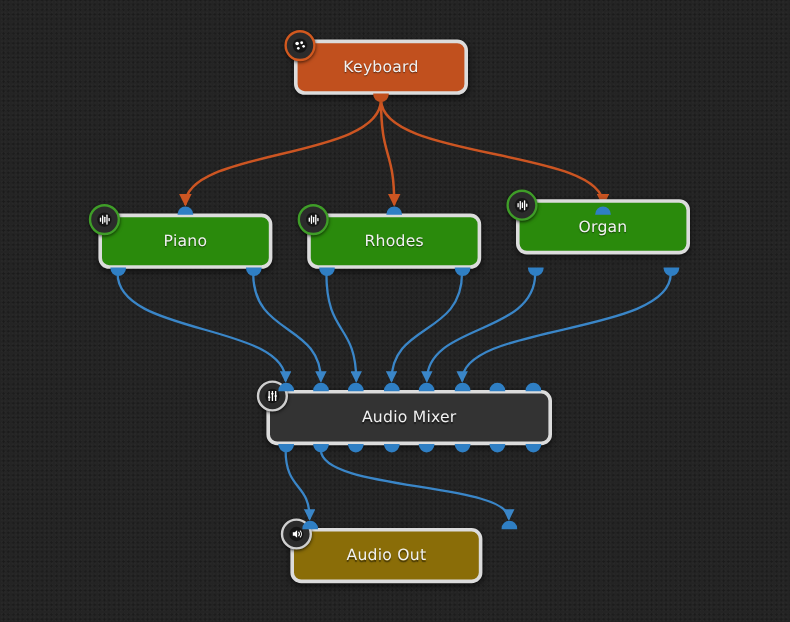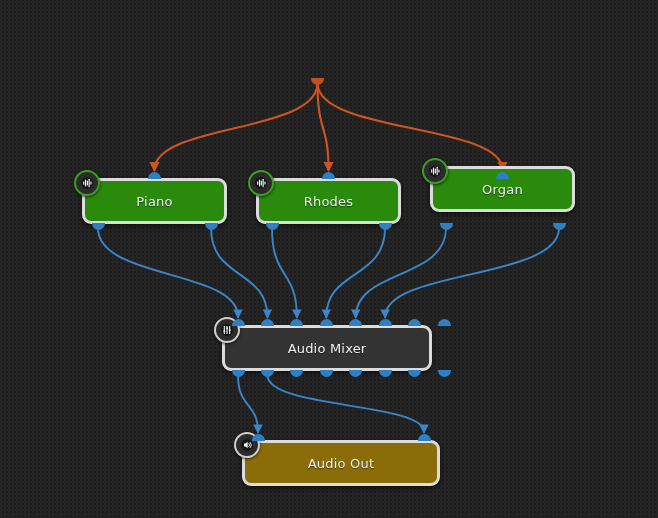--- a/index.html
+++ b/index.html
@@ -80,20 +80,32 @@
       <path d="M 98 228 C 98 279.55, 238 269.45, 238 317" stroke="#3a86c8" stroke-width="1.9" fill="none" stroke-linecap="round" marker-end="url(#arrow-audio)"></path>
       <path d="M 211 228 C 211 279.55, 267.42857142857144 269.45, 267.42857142857144 317" stroke="#3a86c8" stroke-width="1.9" fill="none" stroke-linecap="round" marker-end="url(#arrow-audio)"></path>
       <path d="M 272 228 C 272 279.55, 296.85714285714283 269.45, 296.85714285714283 317" stroke="#3a86c8" stroke-width="1.9" fill="none" stroke-linecap="round" marker-end="url(#arrow-audio)"></path>
       <path d="M 385 228 C 385 279.55, 326.2857142857143 269.45, 326.2857142857143 317" stroke="#3a86c8" stroke-width="1.9" fill="none" stroke-linecap="round" marker-end="url(#arrow-audio)"></path>
       <path d="M 446 228 C 446 279.55, 355.7142857142857 269.45, 355.7142857142857 317" stroke="#3a86c8" stroke-width="1.9" fill="none" stroke-linecap="round" marker-end="url(#arrow-audio)"></path>
       <path d="M 559 228 C 559 279.55, 385.1428571428571 269.45, 385.1428571428571 317" stroke="#3a86c8" stroke-width="1.9" fill="none" stroke-linecap="round" marker-end="url(#arrow-audio)"></path>
       <path d="M 238 375 C 238 408.95, 258 402.05, 258 432" stroke="#3a86c8" stroke-width="1.9" fill="none" stroke-linecap="round" marker-end="url(#arrow-audio)"></path>
       <path d="M 267.42857142857144 375 C 267.42857142857144 408.95, 424 402.05, 424 432" stroke="#3a86c8" stroke-width="1.9" fill="none" stroke-linecap="round" marker-end="url(#arrow-audio)"></path>
     </svg>
 
+  <div class="node" id="node-keyboard" style="left: 245px; top: 33px; width: 145px; height: 46px; background: rgb(193, 80, 30); border-color: rgb(220, 220, 220);">
+    <span class="badge orange-ring">
+      <svg width="14" height="14" viewBox="0 0 14 14">
+        <circle cx="7" cy="7" r="6" fill="#151515"></circle>
+        <circle cx="4.6" cy="5.2" r="1.5" fill="#fff"></circle>
+        <circle cx="8.4" cy="4.6" r="1.2" fill="#fff"></circle>
+        <circle cx="10" cy="7.6" r="1.1" fill="#fff"></circle>
+        <circle cx="5.6" cy="9.3" r="1.1" fill="#fff"></circle>
+      </svg>
+    </span>
+    <span class="node-label">Keyboard</span>
+  </div>
 
   <div class="node" id="node-rhodes" style="left: 256px; top: 178px; width: 145px; height: 46px; background: rgb(42, 138, 12); border-color: rgb(220, 220, 220);">
     <span class="badge green-ring">
       <svg width="14" height="14" viewBox="0 0 14 14">
         <circle cx="7" cy="7" r="6" fill="#161616"></circle>
         <g fill="#ffffff">
           <rect x="3.2" y="5.2" width="1.1" height="3.6" rx="0.5"></rect>
           <rect x="5.0" y="3.4" width="1.1" height="7.2" rx="0.5"></rect>
           <rect x="6.8" y="4.6" width="1.1" height="4.8" rx="0.5"></rect>
           <rect x="8.6" y="2.8" width="1.1" height="8.4" rx="0.5"></rect>
@@ -129,40 +141,40 @@
           <rect x="5.0" y="3.4" width="1.1" height="7.2" rx="0.5"></rect>
           <rect x="6.8" y="4.6" width="1.1" height="4.8" rx="0.5"></rect>
           <rect x="8.6" y="2.8" width="1.1" height="8.4" rx="0.5"></rect>
           <rect x="10.4" y="5.6" width="1.1" height="2.8" rx="0.5"></rect>
         </g>
       </svg>
     </span>
     <span class="node-label">Organ</span>
   </div>
 
-  <div class="node" id="node-mixer" style="left: 222px; top: 325px; width: 210px; height: 46px; background: rgb(51, 51, 51); border-color: rgb(220, 220, 220);">
+  <div class="node" id="node-mixer" style="left: 222px; top: 325px; width: 238px; height: 46px; background: rgb(51, 51, 51); border-color: rgb(220, 220, 220);">
     <span class="badge gray-ring">
       <svg width="14" height="14" viewBox="0 0 14 14">
         <circle cx="7" cy="7" r="6" fill="#151515"></circle>
         <g stroke="#ffffff" stroke-width="1.1">
           <line x1="4.3" y1="2.9" x2="4.3" y2="11.1"></line>
           <line x1="7.0" y1="2.9" x2="7.0" y2="11.1"></line>
           <line x1="9.7" y1="2.9" x2="9.7" y2="11.1"></line>
         </g>
         <g fill="#ffffff">
           <rect x="3.3" y="7.4" width="2" height="1.3" rx="0.4"></rect>
           <rect x="6.0" y="4.4" width="2" height="1.3" rx="0.4"></rect>
           <rect x="8.7" y="6.4" width="2" height="1.3" rx="0.4"></rect>
         </g>
       </svg>
     </span>
     <span class="node-label">Audio Mixer</span>
   </div>
 
-  <div class="node" id="node-audio-out" style="left: 242px; top: 440px; width: 198px; height: 46px; background: rgb(138, 109, 8); border-color: rgb(220, 220, 220);">
+  <div class="node" id="node-audio-out" style="left: 242px; top: 440px; width: 160px; height: 46px; background: rgb(138, 109, 8); border-color: rgb(220, 220, 220);">
     <span class="badge gray-ring">
       <svg width="14" height="14" viewBox="0 0 14 14">
         <circle cx="7" cy="7" r="6" fill="#151515"></circle>
         <path d="M4 5.6 H5.6 L7.6 3.8 V10.2 L5.6 8.4 H4 Z" fill="#ffffff"></path>
         <path d="M8.7 5.2 A2.6 2.6 0 0 1 8.7 8.8" stroke="#ffffff" stroke-width="0.9" fill="none"></path>
         <path d="M10 4.1 A4.2 4.2 0 0 1 10 9.9" stroke="#ffffff" stroke-width="0.9" fill="none"></path>
       </svg>
     </span>
     <span class="node-label">Audio Out</span>
   </div>

